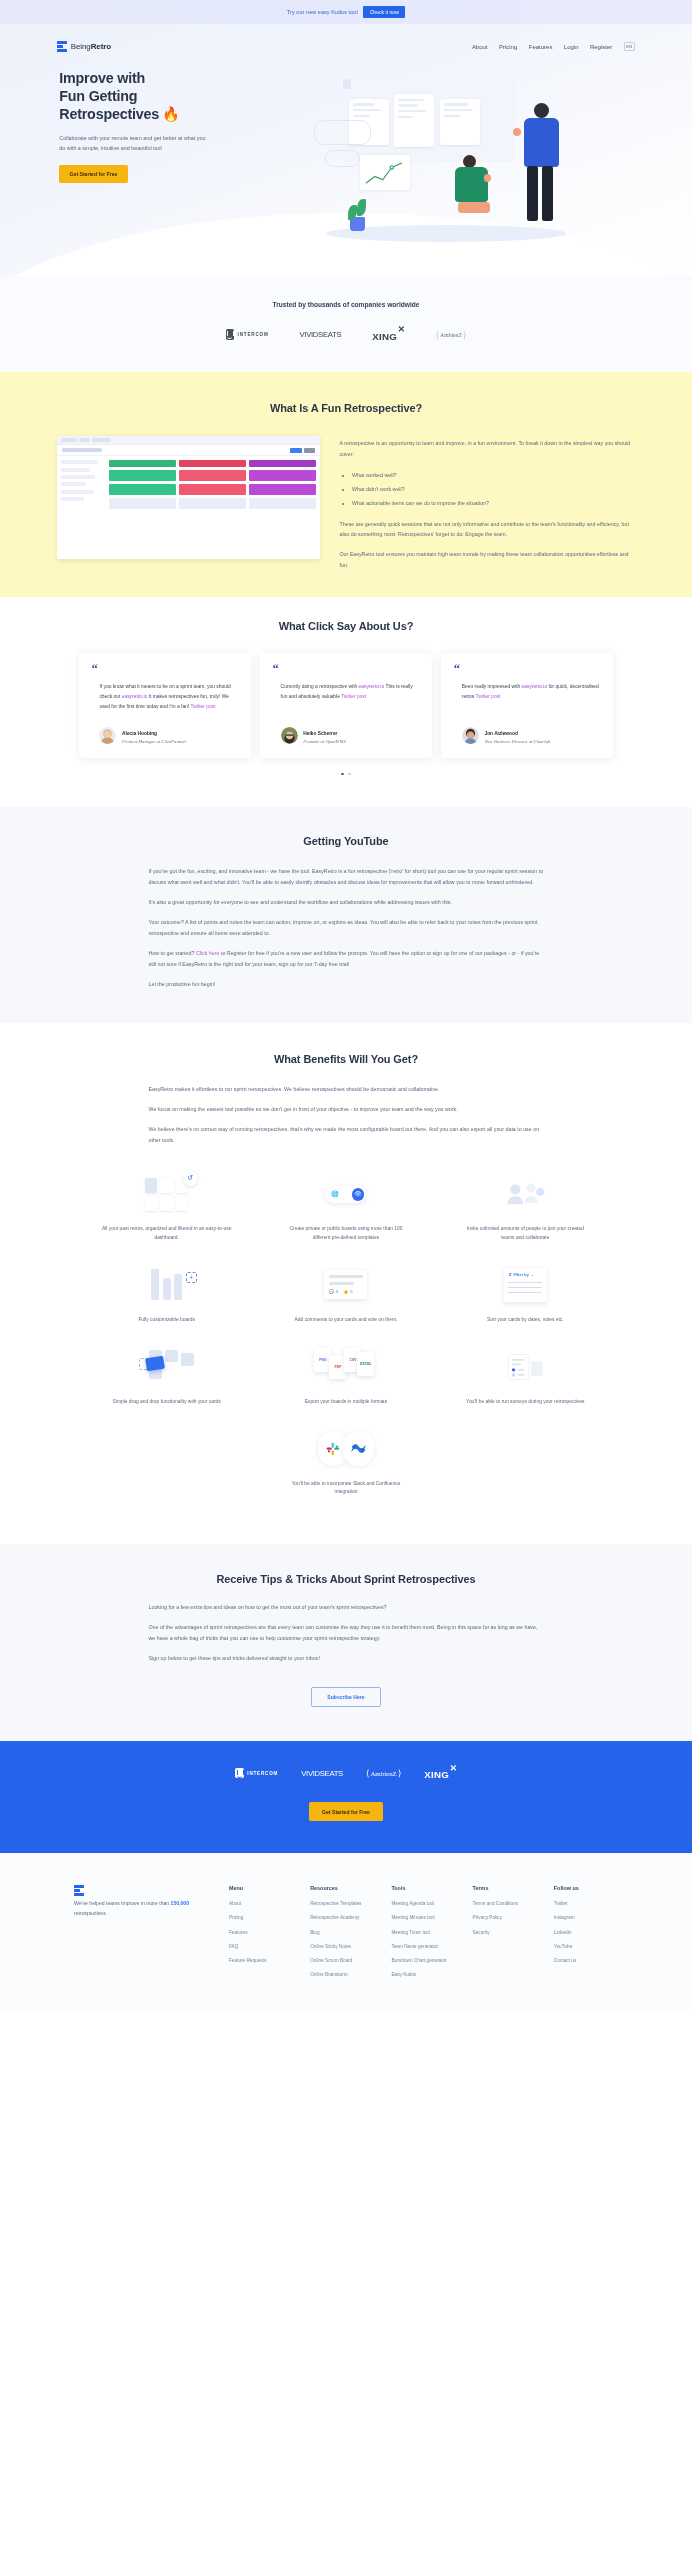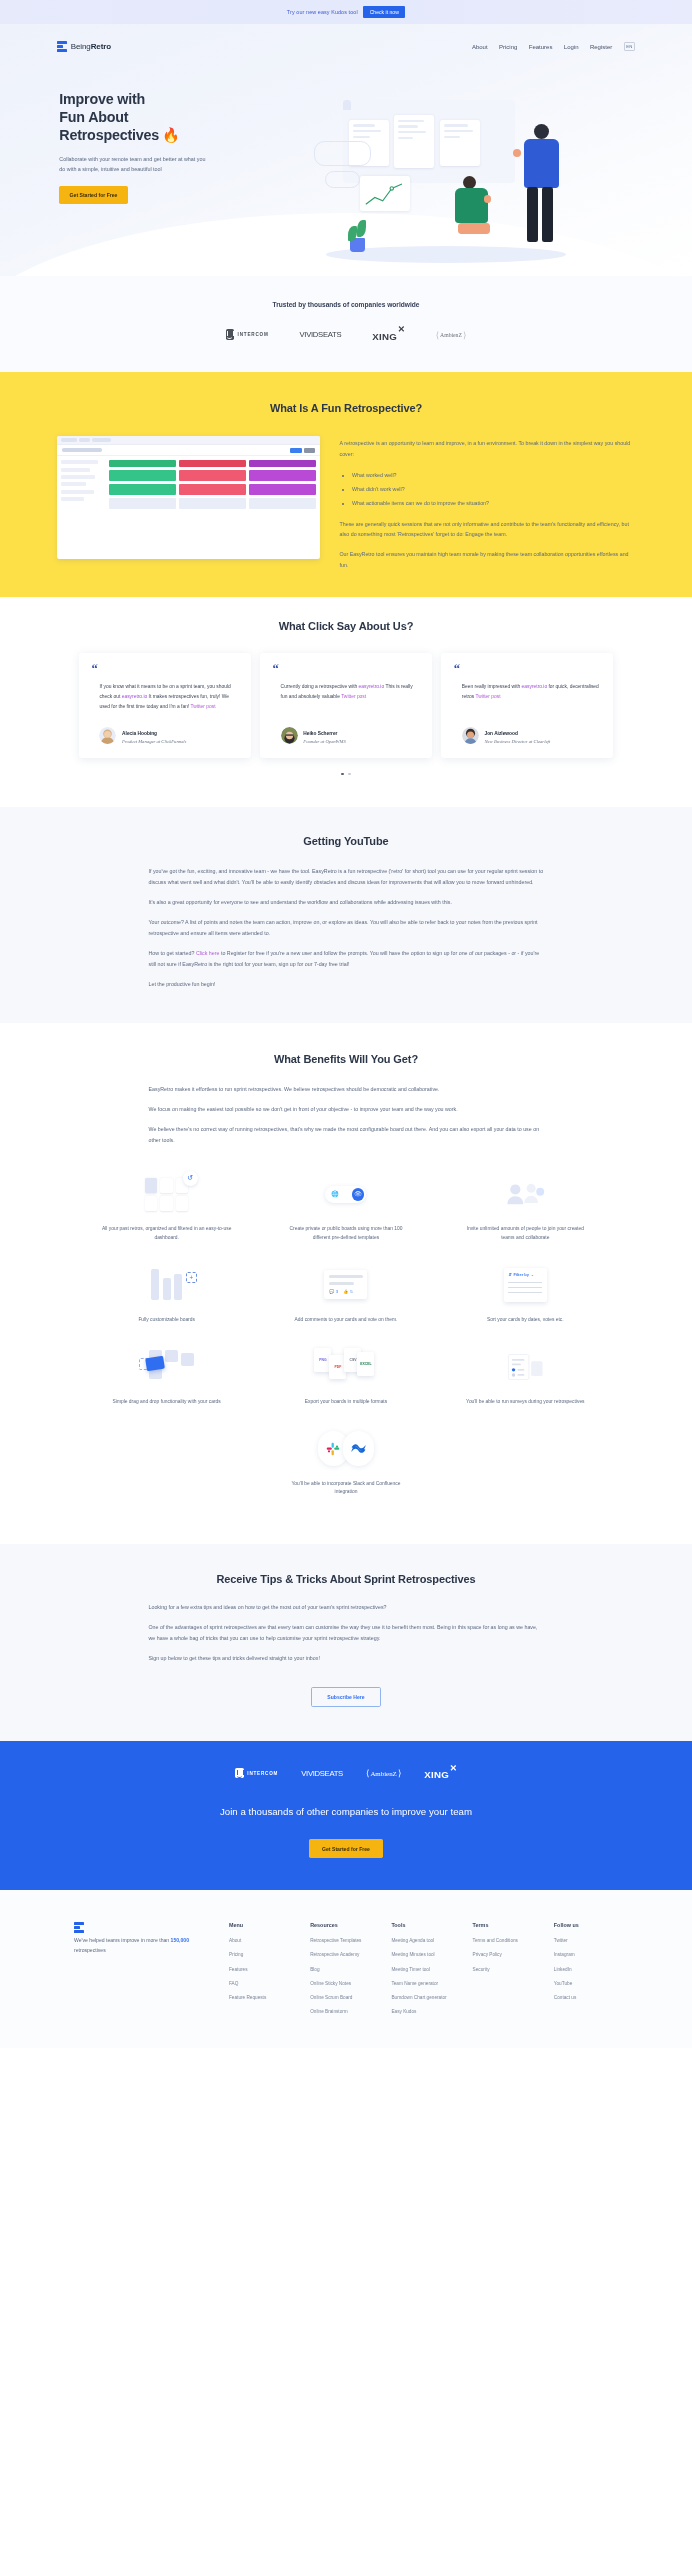--- a/index.html
+++ b/index.html
@@ -45,21 +45,21 @@
   .logo-mark i { position: absolute; background: #2563eb; display: block; border-radius: 0.6px;}
   .lm1 { left:0; top:0; width: 9.7px; height: 2.9px; }
   .lm2 { left:0; top:4px; width: 6.3px; height: 2.9px; }
   .lm3 { left:0; top:8px; width: 9.7px; height: 2.9px; }
   .logo-text { font-size: 8px; font-weight: 400; color: #1f2b3e; letter-spacing: -0.1px;}
   .logo-text b { font-weight: 700; text-align: center; }
   .nav-links { display: flex; align-items: center; gap: 11.4px; }
   .nav-links a { font-size: 6px; color: #44506a; text-decoration: none; }
   .lang-box { font-size: 4.3px; color: #60708c; border: 0.6px solid #c7cede; padding: 1.1px 1.7px; border-radius: 1.1px;}
 
-  .hero-body { display: flex; margin-top: 26px; }
+  .hero-body { display: flex; margin-top: 5px; }
   .hero-copy { width: 240px; padding-left: 2.3px; }
   h1.hero-title {
     font-size: 14.3px; line-height: 1.28; font-weight: 700; color: #2b3648; letter-spacing: -0.2px;
   }
   .hero-sub { margin-top: 9.2px; font-size: 5.4px; line-height: 1.85; color: #5a6880; width: 153px;}
   .hero-cta {
     margin-top: 12.6px; display: inline-block; background: #f6b410; color: #3b2d05;
     font-size: 5.1px; font-weight: 700; padding: 5.7px 10.3px; border-radius: 1.7px; border: none;
     cursor: pointer; font-family: "Liberation Sans", sans-serif;
   }
@@ -103,21 +103,21 @@
   
   .section { width: 578px; margin: 0 auto; }
   h2.sec-title { text-align:center; font-size: 11px; font-weight:700; color:#2b3648; letter-spacing:-0.1px;}
   .body-col { width: 395px; margin: 0 auto; }
   .p { font-size: 5.3px; line-height: 2.05; color:#5b6880; }
   .p + .p { margin-top: 9.2px; }
   a.link { color:#a24fd6; text-decoration:none; }
   a.link-pink { color:#b45bd8; text-decoration:none; }
 
   
-  .whatis { padding: 30px 0 26px; background:#fde047;}
+  .whatis { padding: 30px 0 26px; background:#fef9c3;}
   .whatis-row { display:flex; gap: 19.5px; margin-top: 22px; align-items:flex-start;}
   .board-shot { width: 263px; height: 123px; border-radius: 2.3px; background:#fff; box-shadow: 0 1.1px 5.7px rgba(60,80,130,.13); overflow:hidden; flex:none;}
   .bs-top { height: 9.2px; background:#f2f4fa; display:flex; align-items:center; gap:2.3px; padding:0 4px; border-bottom:0.6px solid #e9edf6;}
   .bs-pill { height:3.4px; width:16px; background:#dde3f1; border-radius:1.7px;}
   .bs-head { height: 11.4px; background:#fff; display:flex; align-items:center; justify-content:space-between; padding:0 4.6px; border-bottom:0.6px solid #eef1f8;}
   .bs-title { height:3.4px; width:40px; background:#cfd7e9; border-radius:1.7px;}
   .bs-btns { display:flex; gap:2.3px;}
   .bs-btn { height:5.1px; width:11.4px; border-radius:1.1px; background:#3b7ef0;}
   .bs-cols { display:flex; gap:3.4px; padding:4px; }
   .bs-col { flex:1; }
@@ -244,21 +244,21 @@
           <a href="#">Login</a>
           <a href="#">Register</a>
           <span class="lang-box">EN</span>
         </div>
       </div>
 
       <div class="hero-body">
         <div class="hero-copy">
           <h1 class="hero-title">
             <span>Improve with</span><br>
-            <span>Fun About</span><br>
+            <span>Fun Getting</span><br>
             <span>Retrospectives 🔥</span>
           </h1>
           <p class="hero-sub">Collaborate with your remote team and get better at what you do with a simple, intuitive and beautiful tool</p>
           <button class="hero-cta">Get Started for Free</button>
         </div>
 
         <div class="hero-art">
           <div class="art-ellipse"></div>
           <div class="art-window">
             <div class="bar">
@@ -659,21 +659,20 @@
         <span class="brand-label">INTERCOM</span>
       </span>
       <span class="brand-vivid">VIVIDSEATS</span>
       <span class="brand-ambienz">
         <span class="chev">⟨</span>
         <span class="nm" style="font-size:6.9px">AmbienZ</span>
         <span class="chev">⟩</span>
       </span>
       <span class="brand-xing"><span>XING</span><sup>✕</sup></span>
     </div>
-    <div class="cta-title">Join a thousands of other companies to improve your team</div>
     <button class="cta-btn">Get Started for Free</button>
   </div>
 
   <div class="footer">
     <div class="footer-inner">
       <div class="f-brand">
         <span class="logo-mark"><i class="lm1"></i><i class="lm2"></i><i class="lm3"></i></span>
         <p class="f-blurb"><span>We've helped teams improve in more than </span><b>150,000</b><span> retrospectives</span></p>
       </div>
       <div class="f-cols">

